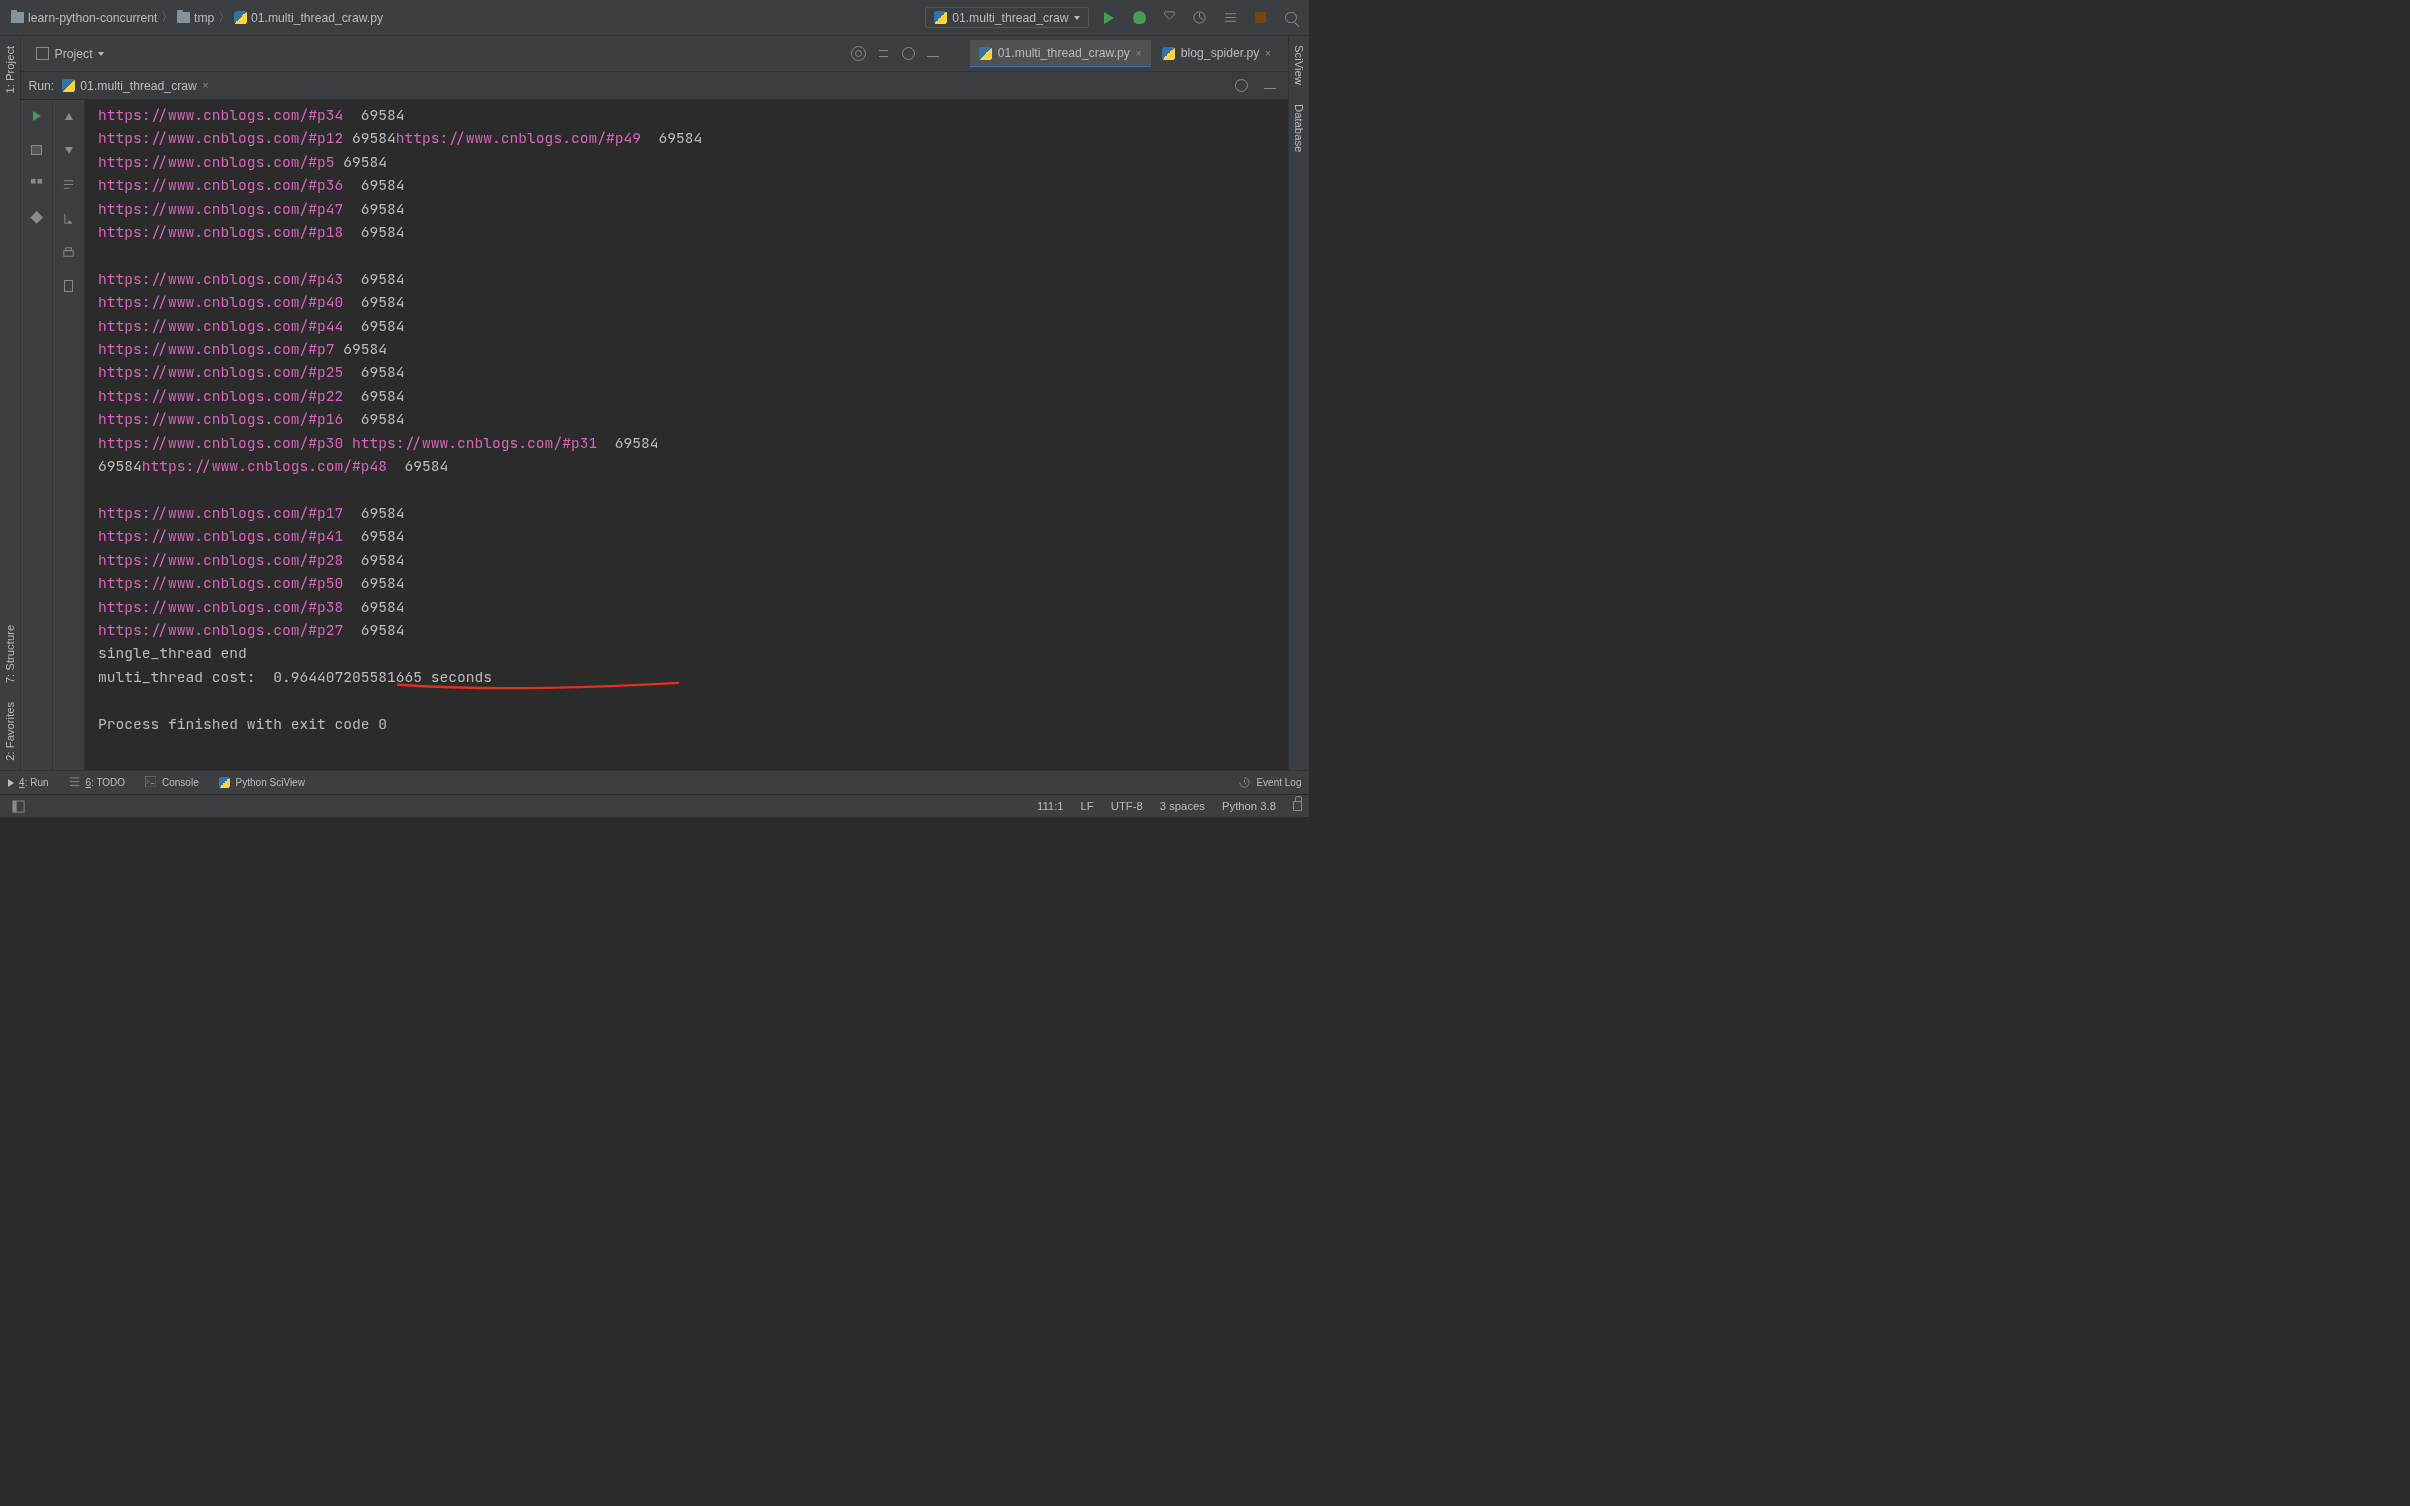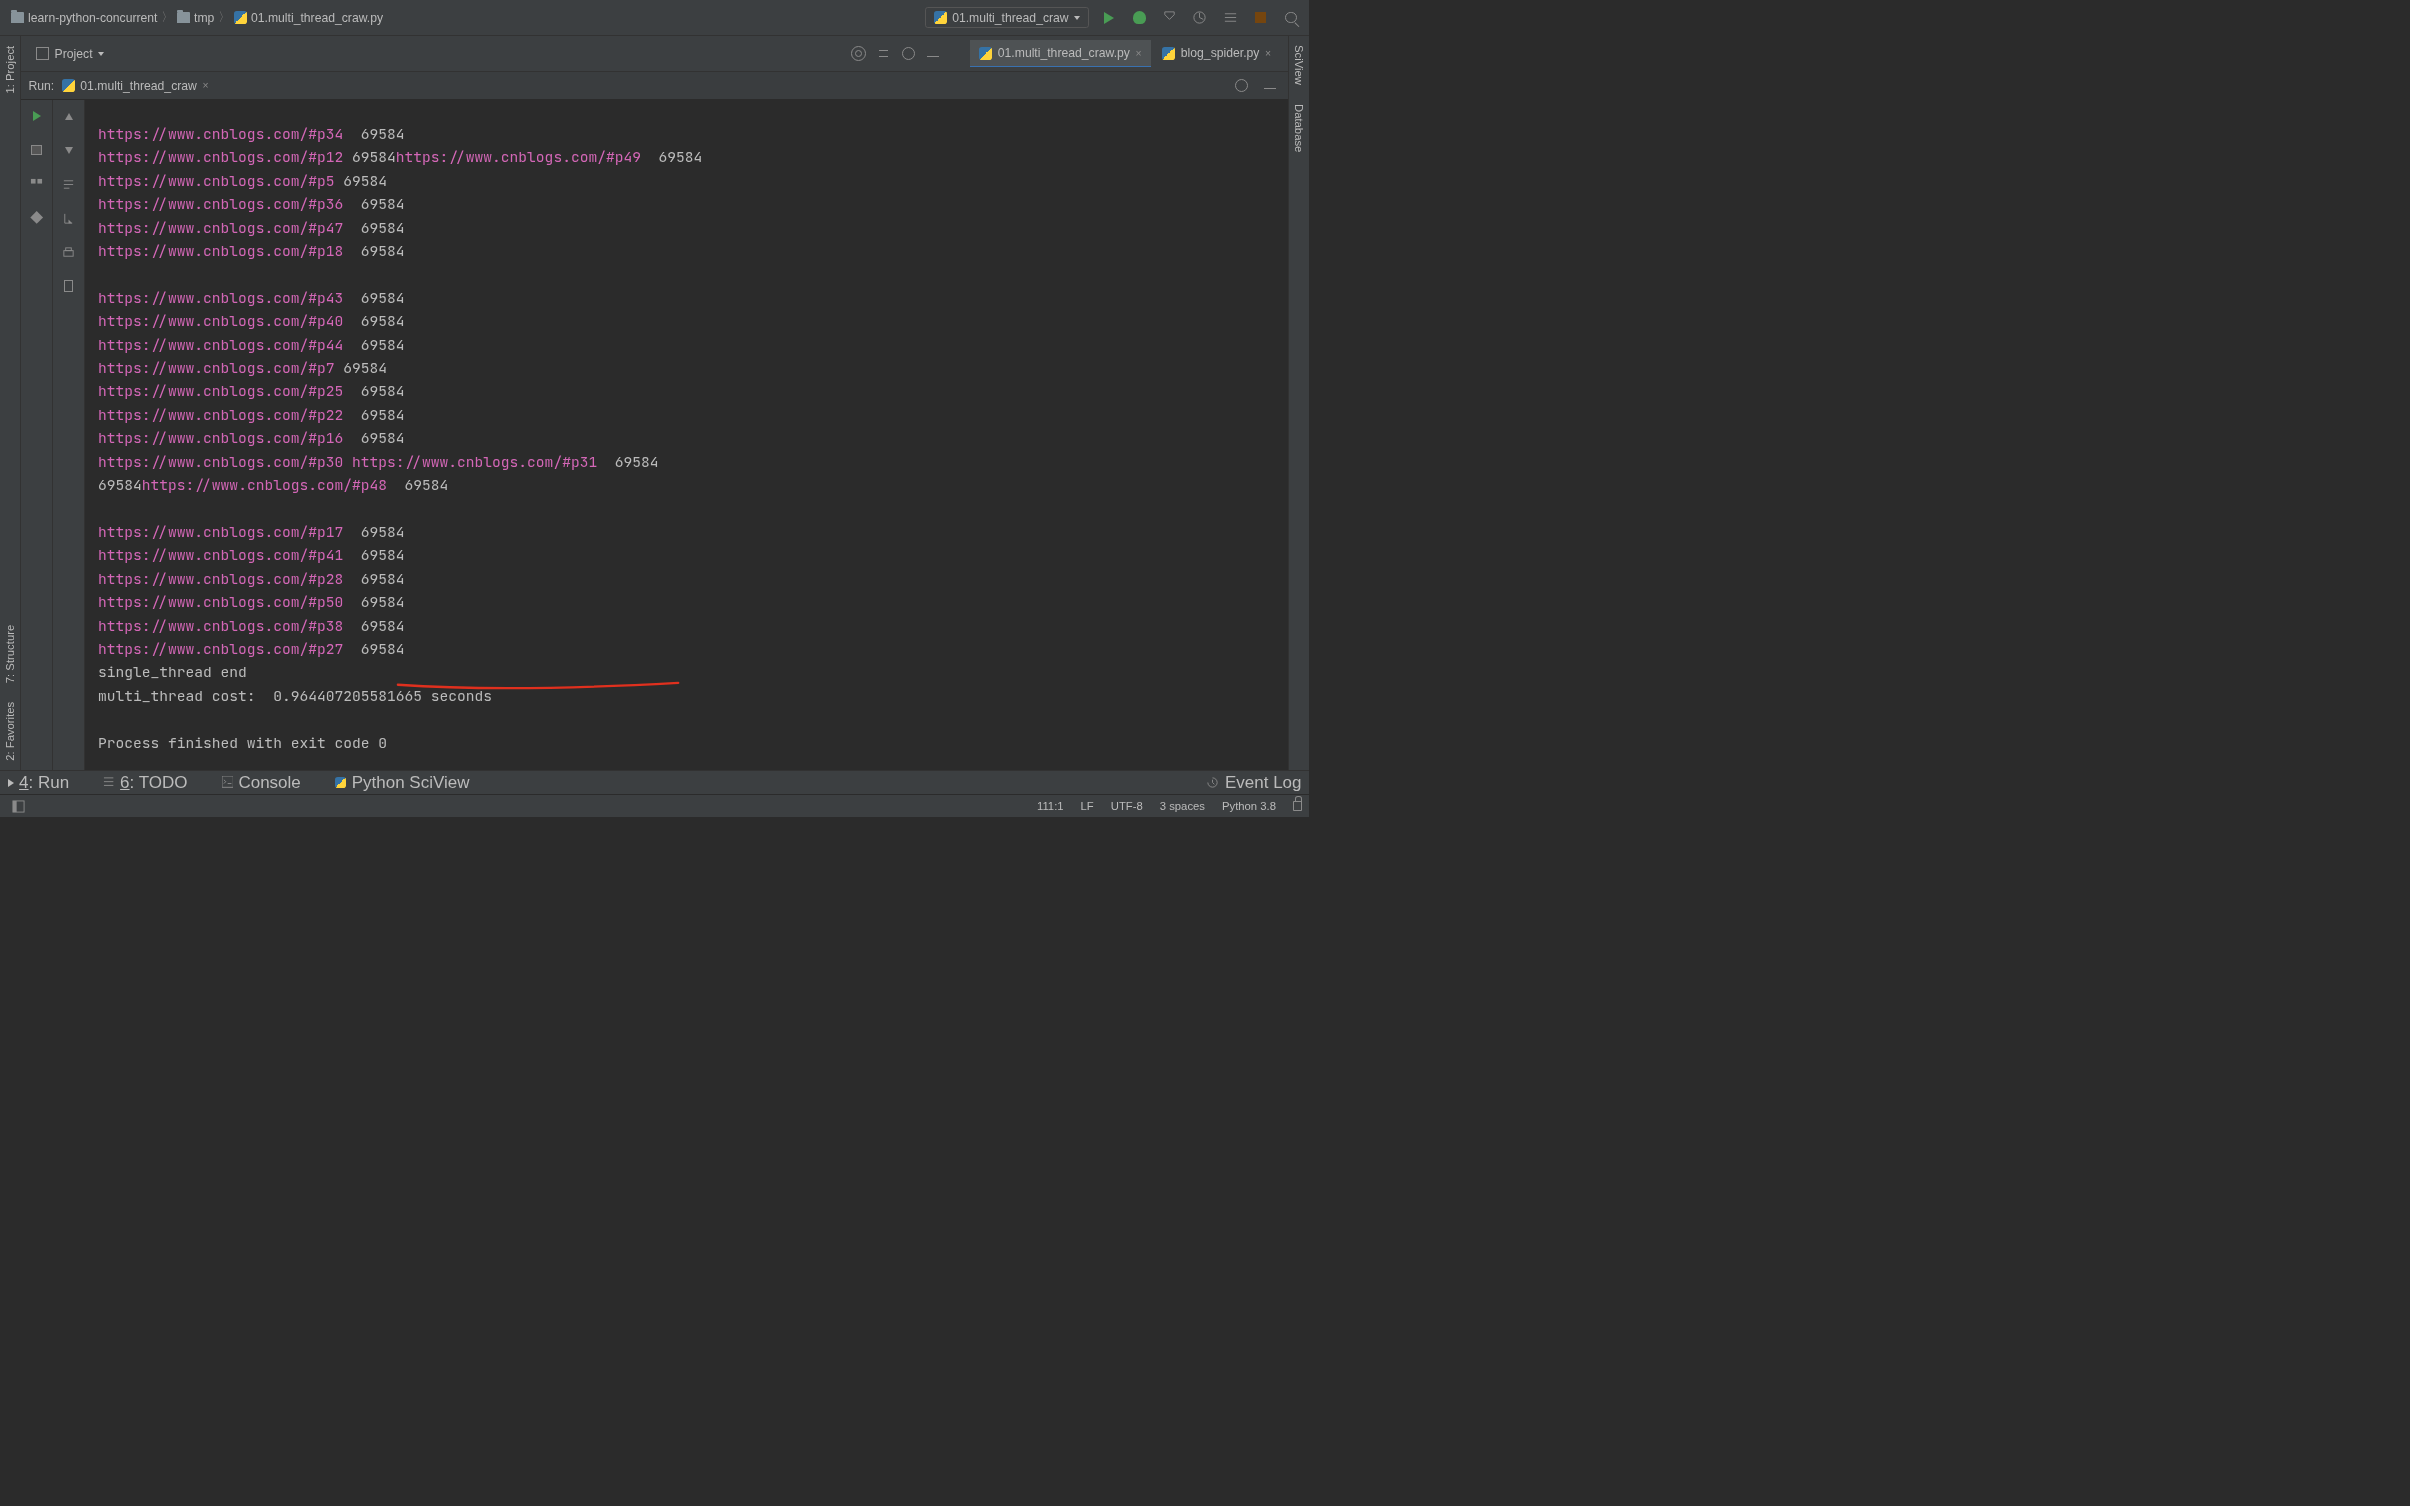--- a/index.html
+++ b/index.html
@@ -87,31 +87,31 @@
 .run-side2 {
   width: 32px; background: #3c3f41; border-right: 0.9px solid #323232;
   display: flex; flex-direction: column; align-items: center; padding-top: 5.6px; gap: 13px;
 }
 .side-btn { width: 21px; height: 21px; display:flex; align-items:center; justify-content:center; cursor:pointer; color:#afb1b3; }
 .stop-sq2 { width: 10.4px; height: 10.4px; background: #555; border:0.9px solid #888;}
 .pin-icon { width: 9.4px; height: 9.4px; background: #8a8a8a; transform: rotate(45deg); }
 .trash-icon { width: 9.4px; height: 11.3px; border: 0.9px solid #8a8a8a; border-top: 1.9px solid #8a8a8a; }
 
 .console {
-  flex: 1; padding: 22px 13px; overflow: auto;
+  flex: 1; padding: 3px 13px; overflow: auto;
   font-family: "JetBrains Mono","Menlo","Consolas",monospace;
   font-size: 14.6px; line-height: 23.4px; color: #bbbbbb;
   white-space: pre; position: relative;
 }
 .console a { color: #d467b7; text-decoration: none; }
 .underline-svg { position: absolute; pointer-events: none; }
 
 .bottom-bar {
   height: 24.5px; background: #3c3f41; border-top: 0.9px solid #323232;
-  display: flex; align-items: center; padding: 0 7.5px; gap: 34px; font-size: 17px;
+  display: flex; align-items: center; padding: 0 7.5px; gap: 20px; font-size: 10px;
 }
 .btab { display: flex; align-items: center; gap: 5.6px; cursor: pointer; }
 .tri-sm { width:0; height:0; border-top:4.7px solid transparent; border-bottom:4.7px solid transparent; border-left:6.6px solid #bbbbbb; }
 
 .status-bar {
   height: 22.6px; background: #3c3f41; border-top: 0.9px solid #2b2b2b;
   display: flex; align-items: center; padding: 0 7.5px; gap: 4px; font-size: 11.3px;
 }
 .status-right { margin-left: auto; display: flex; gap: 17px; align-items: center; }
 .lock-icon { width: 8.5px; height: 10.4px; border: 0.9px solid #8a8a8a; border-radius: 0.9px; position: relative; }

